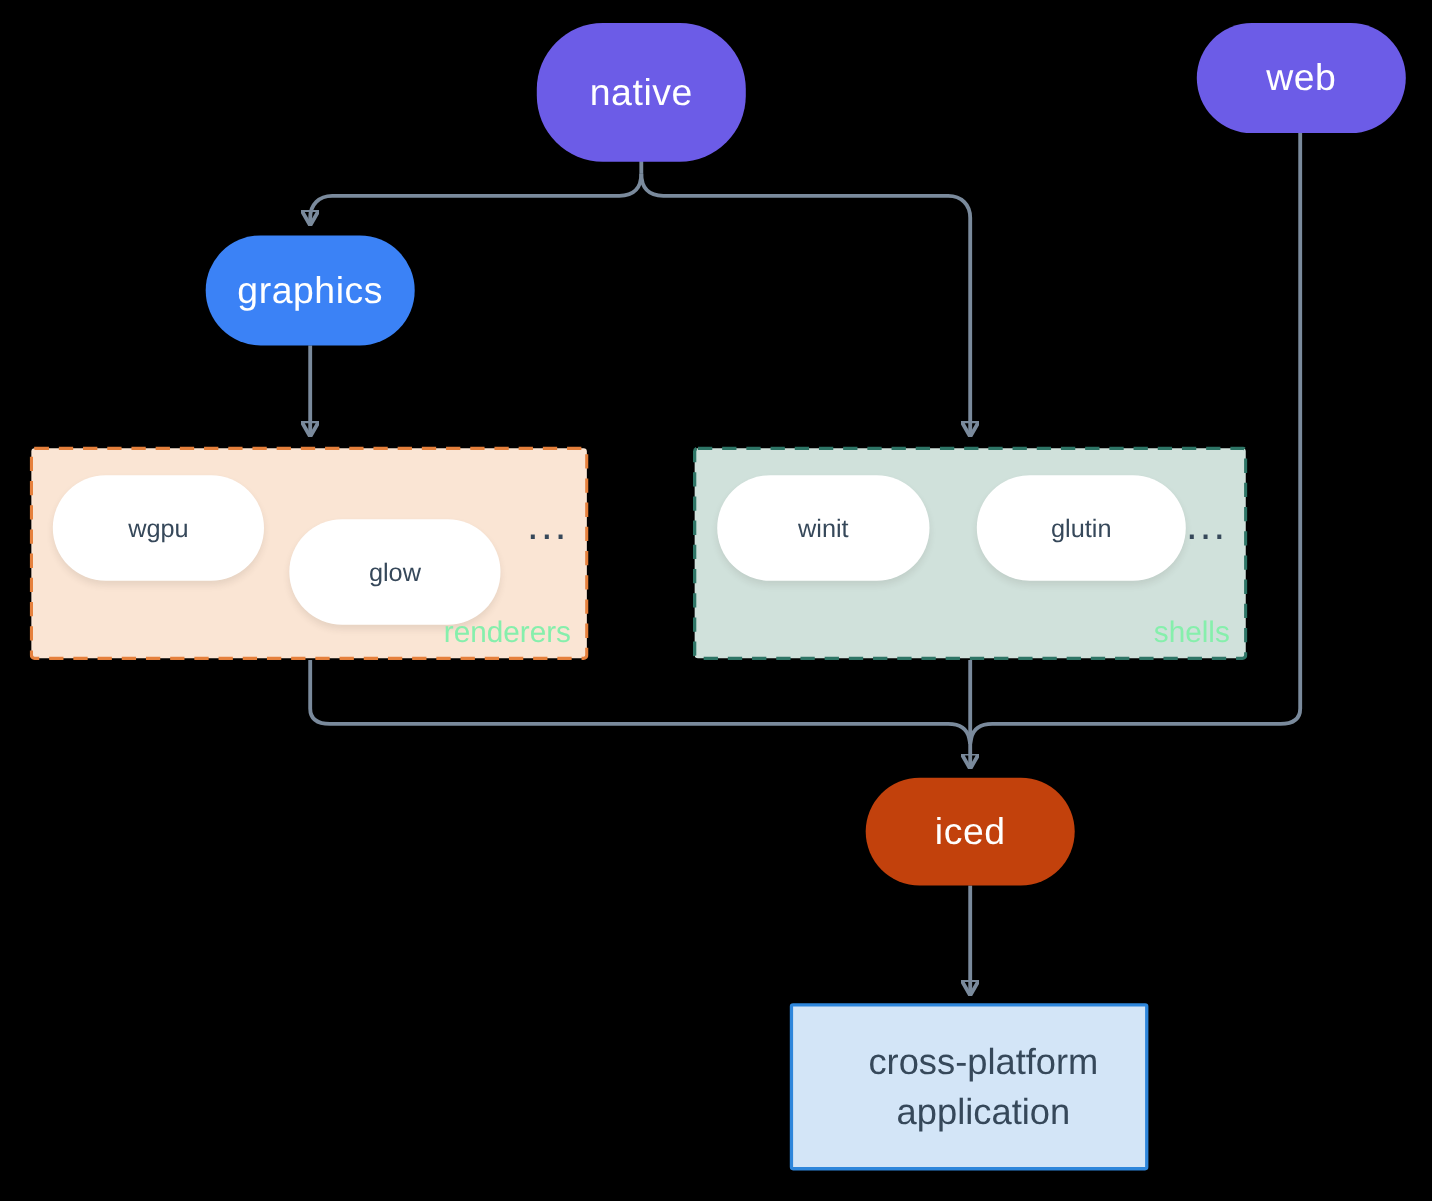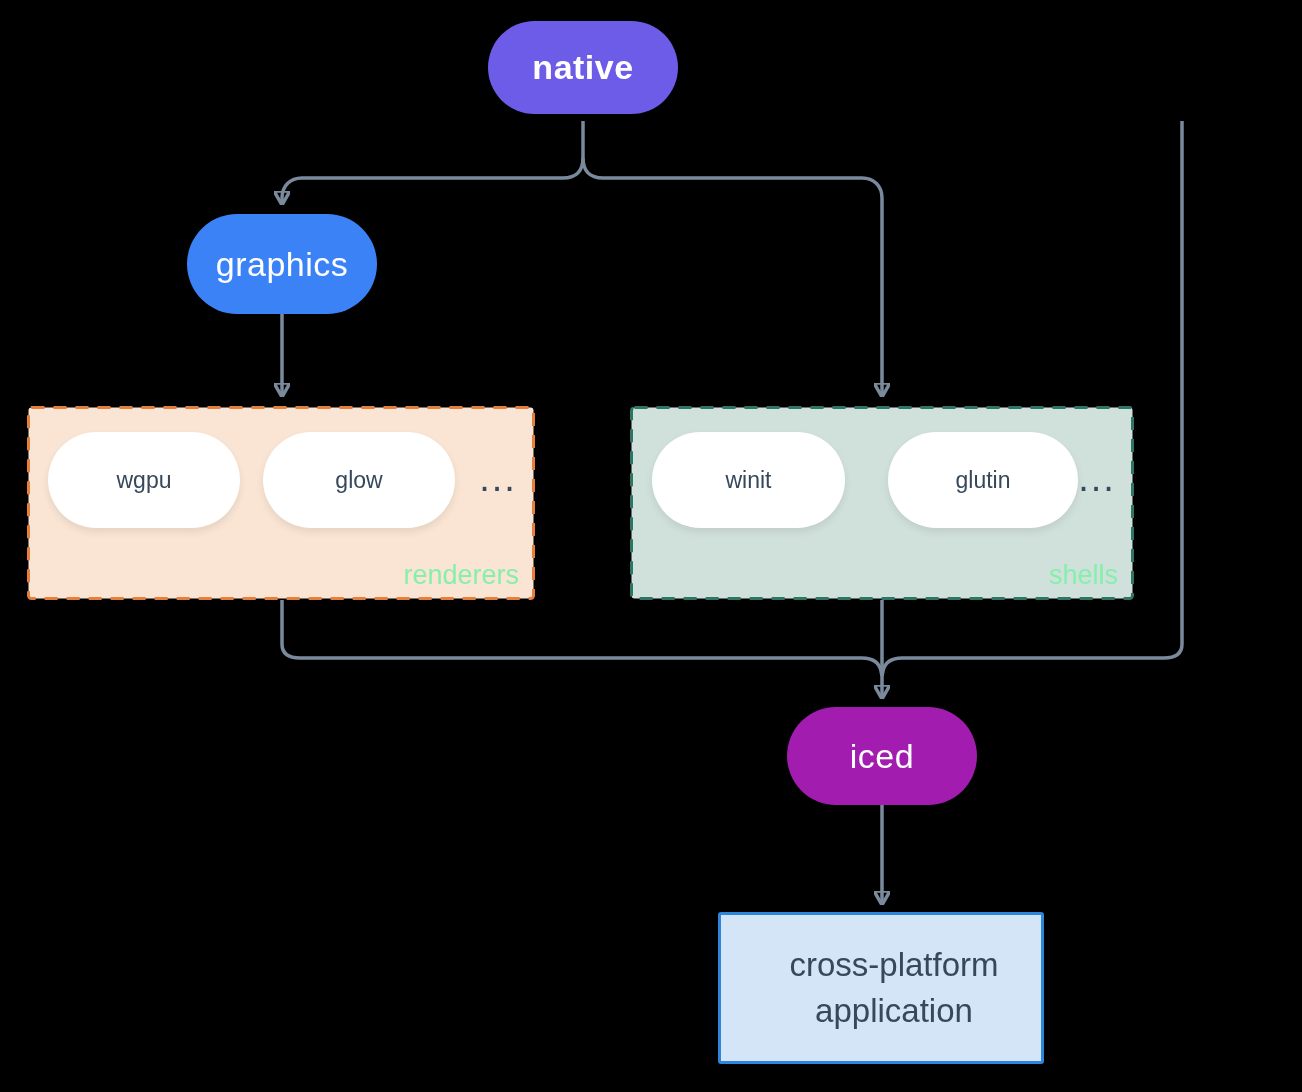--- a/index.html
+++ b/index.html
@@ -22,21 +22,21 @@
     display: flex;
     align-items: center;
     justify-content: center;
     font-size: 34px;
     color: #FFFFFF;
     border-radius: 60px;
     letter-spacing: 0.5px;
   }
   .pill-native, .pill-web { background: #6C5CE7; }
   .pill-graphics { background: #3b82f6; }
-  .pill-iced { background: #a21caf; }
+  .pill-iced { background: #c2410c; }
   .group {
     position: absolute;
     width: 508px;
     height: 194px;
   }
   .group svg.group-frame { position: absolute; left: 0; top: 0; }
   .white-pill {
     position: absolute;
     top: 26px;
     height: 96px;
@@ -102,37 +102,40 @@
     <path d="M 583 121 L 583 158"></path>
     <path d="M 583 158 C 583 170 577 178 563 178 L 302 178 C 290 178 282 186 282 198 L 282 203" marker-end="url(#arrow)"></path>
     <path d="M 583 158 C 583 170 589 178 603 178 L 862 178 C 874 178 882 186 882 198 L 882 395" marker-end="url(#arrow)"></path>
     <path d="M 282 314 L 282 395" marker-end="url(#arrow)"></path>
     <path d="M 282 600 L 282 644 C 282 654 289 658 300 658 L 862 658 C 873 658 879 662 881 671 L 882 676"></path>
     <path d="M 1182 121 L 1182 644 C 1182 654 1175 658 1164 658 L 902 658 C 891 658 885 662 883 671 L 882 676"></path>
     <path d="M 882 600 L 882 697" marker-end="url(#arrow)"></path>
     <path d="M 882 805 L 882 903" marker-end="url(#arrow)"></path>
   </svg>
 
-  <div class="pill pill-native" style="left:488px; top:21px; width:190px; height:93px;font-weight:bold;">
+  <div class="pill pill-native" style="left:488px; top:21px; width:190px; height:126px;">
     <span>native</span>
   </div>
 
+  <div class="pill pill-web" style="left:1088px; top:21px; width:190px; height:100px;">
+    <span>web</span>
+  </div>
 
   <div class="pill pill-graphics" style="left:187px; top:214px; width:190px; height:100px;">
     <span>graphics</span>
   </div>
 
   <div class="group" style="left:27px; top:406px; width:508px; height:194px;">
     <svg class="group-frame" width="508" height="194" xmlns="http://www.w3.org/2000/svg">
       <rect x="1.5" y="1.5" width="505" height="191" rx="3" fill="#FAE5D4" stroke="#E5803C" stroke-width="3" stroke-dasharray="13 9"></rect>
     </svg>
     <div class="white-pill" style="left:21px; width:192px;">
       <span>wgpu</span>
     </div>
-    <div class="white-pill" style="left:236px; width:192px;">
+    <div class="white-pill" style="left:236px; width:192px;margin-top:40px;">
       <span>glow</span>
     </div>
     <div class="dots" style="left:444px;">...</div>
     <div class="group-label">renderers</div>
   </div>
 
   <div class="group" style="left:630px; top:406px; width:504px; height:194px;">
     <svg class="group-frame" width="504" height="194" xmlns="http://www.w3.org/2000/svg">
       <rect x="1.5" y="1.5" width="501" height="191" rx="3" fill="#D0E1DB" stroke="#2E7566" stroke-width="3" stroke-dasharray="13 9"></rect>
     </svg>

